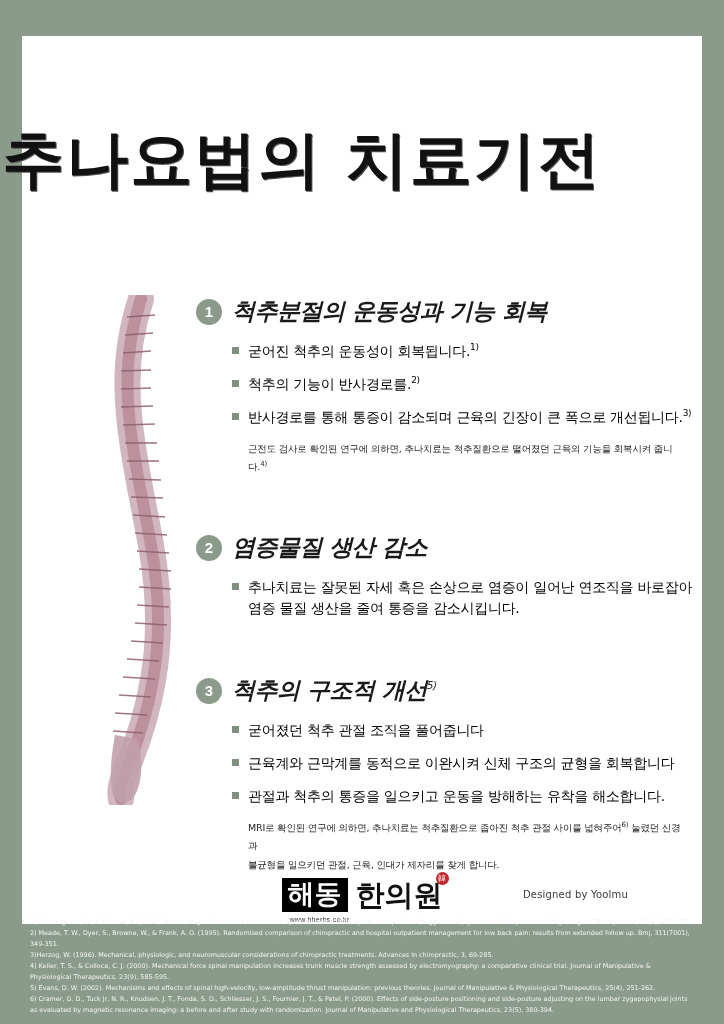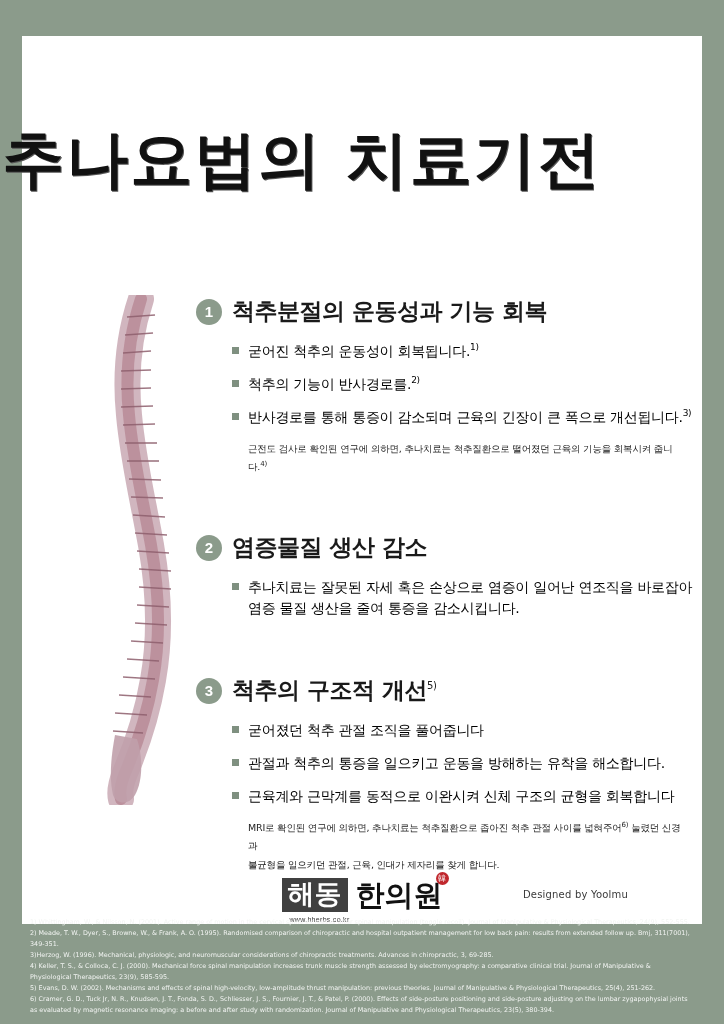--- a/index.html
+++ b/index.html
@@ -93,20 +93,21 @@
     align-items: center;
     justify-content: center;
     flex: 0 0 auto;
   }
   .sec-title {
     font-family: "DejaVu Sans", sans-serif;
     font-size: 23px;
     font-weight: bold;
     color: #1a1a1a;
     letter-spacing: -0.5px;
+    font-style: italic;
   }
   .sec-title .sup {
     font-size: 10px;
     vertical-align: super;
     font-weight: normal;
   }
   .bullets {
     margin: 14px 0 0 36px;
     padding: 0;
     list-style: none;
@@ -151,21 +152,21 @@
     bottom: 112px;
     width: 724px;
     text-align: center;
   }
   .logo {
     display: inline-block;
     position: relative;
   }
   .logo-red {
     display: inline-block;
-    background: #404040;
+    background: #000000;
     color: #ffffff;
     font-family: "DejaVu Sans", sans-serif;
     font-weight: bold;
     font-size: 27px;
     padding: 2px 6px 4px 6px;
     vertical-align: middle;
     line-height: 1.05;
   }
   .logo-black {
     display: inline-block;
@@ -292,22 +293,22 @@
       </ul>
     </div>
 
     <div class="section" style="margin-top:56px;">
       <div class="sec-head">
         <div class="num-badge">3</div>
         <div class="sec-title"><span>척추의 구조적 개선</span><span class="sup">5)</span></div>
       </div>
       <ul class="bullets">
         <li><span>굳어졌던 척추 관절 조직을 풀어줍니다</span></li>
+        <li><span>근육계와 근막계를 동적으로 이완시켜 신체 구조의 균형을 회복합니다</span></li>
         <li><span>관절과 척추의 통증을 일으키고 운동을 방해하는 유착을 해소합니다.</span></li>
-        <li><span>근육계와 근막계를 동적으로 이완시켜 신체 구조의 균형을 회복합니다</span></li>
       </ul>
       <div class="note">
         <div><span>MRI로 확인된 연구에 의하면, 추나치료는 척추질환으로 좁아진 척추 관절 사이를 넓혀주어</span><span class="sup">6)</span><span> 눌렸던 신경과</span></div>
         <div><span>불균형을 일으키던 관절, 근육, 인대가 제자리를 찾게 합니다.</span></div>
       </div>
     </div>
 
   </div>
 
   <div class="logo-wrap">

